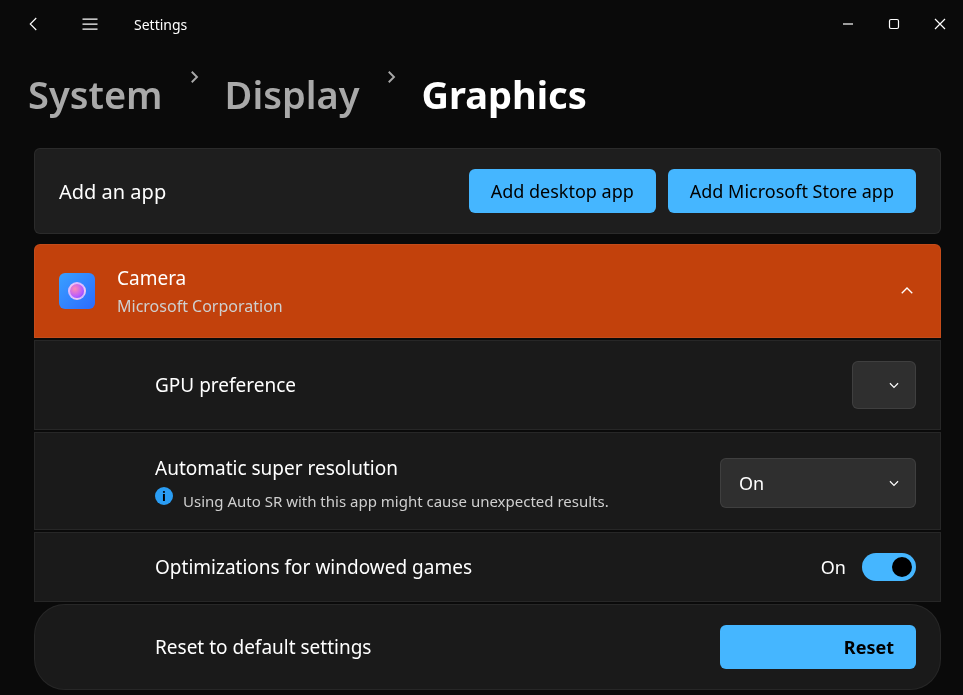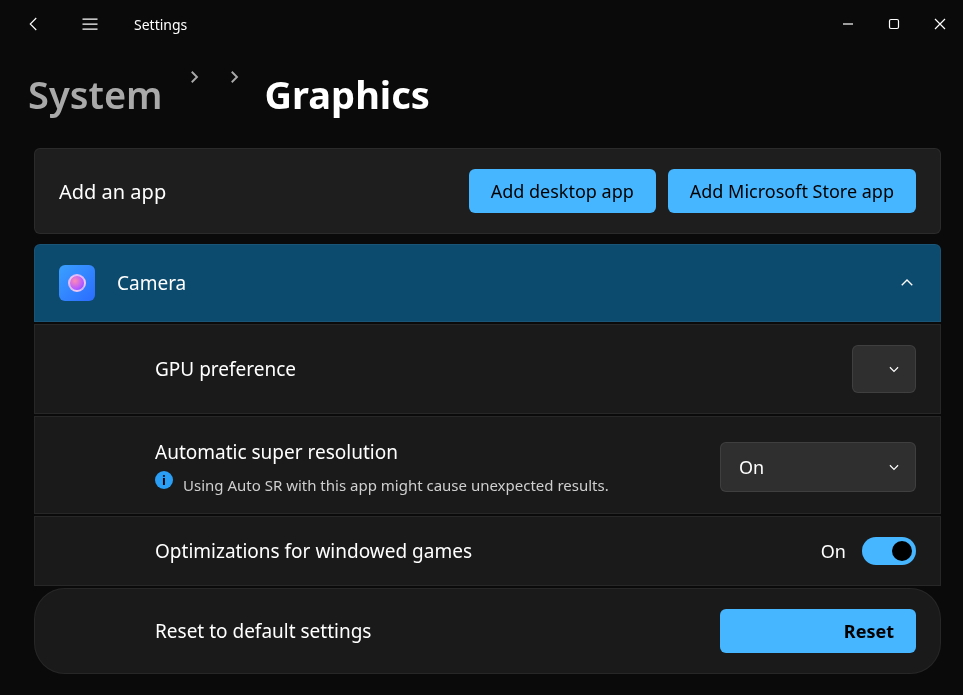--- a/index.html
+++ b/index.html
@@ -95,21 +95,21 @@
   
   .group {
     display: flex;
     flex-direction: column;
     gap: 2px;
   }
   .group .card { border-radius: 0; }
   .group .card:first-child {
     border-top-left-radius: 6px;
     border-top-right-radius: 6px;
-    background: #0c4a6e;
+    background: #c2410c;
   }
   .group .card:last-child {
     border-bottom-left-radius: 6px;
     border-bottom-right-radius: 6px;
     border-radius: 31px;
   }
 
   .app-icon {
     width: 36px; height: 36px;
     border-radius: 6px;
@@ -211,20 +211,21 @@
   </div>
 </div>
 
 <div class="breadcrumb">
   <span class="crumb">System</span>
   <span class="crumb-sep">
     <svg width="18" height="18" viewBox="0 0 24 24" fill="none" stroke="currentColor" stroke-width="2.5">
         <path d="M9 5l7 7-7 7"></path>
       </svg>
   </span>
+  <span class="crumb">Display</span>
   <span class="crumb-sep">
     <svg width="18" height="18" viewBox="0 0 24 24" fill="none" stroke="currentColor" stroke-width="2.5">
         <path d="M9 5l7 7-7 7"></path>
       </svg>
   </span>
   <span class="crumb current">Graphics</span>
 </div>
 
 <div class="content">
 
@@ -239,20 +240,21 @@
   </div>
 
   <div class="group">
 
     <div class="card">
       <div class="app-icon">
         <div class="lens"></div>
       </div>
       <div class="card-left">
         <div class="card-title" style="font-size:19px">Camera</div>
+        <div class="card-desc" style="font-size:16px">Microsoft Corporation</div>
       </div>
       <div class="chevron-up">
         <svg width="18" height="18" viewBox="0 0 24 24" fill="none" stroke="#fff" stroke-width="1.8">
             <path d="M5 15l7-7 7 7"></path>
           </svg>
       </div>
     </div>
 
     <div class="card subcard indent">
       <div class="card-left">

